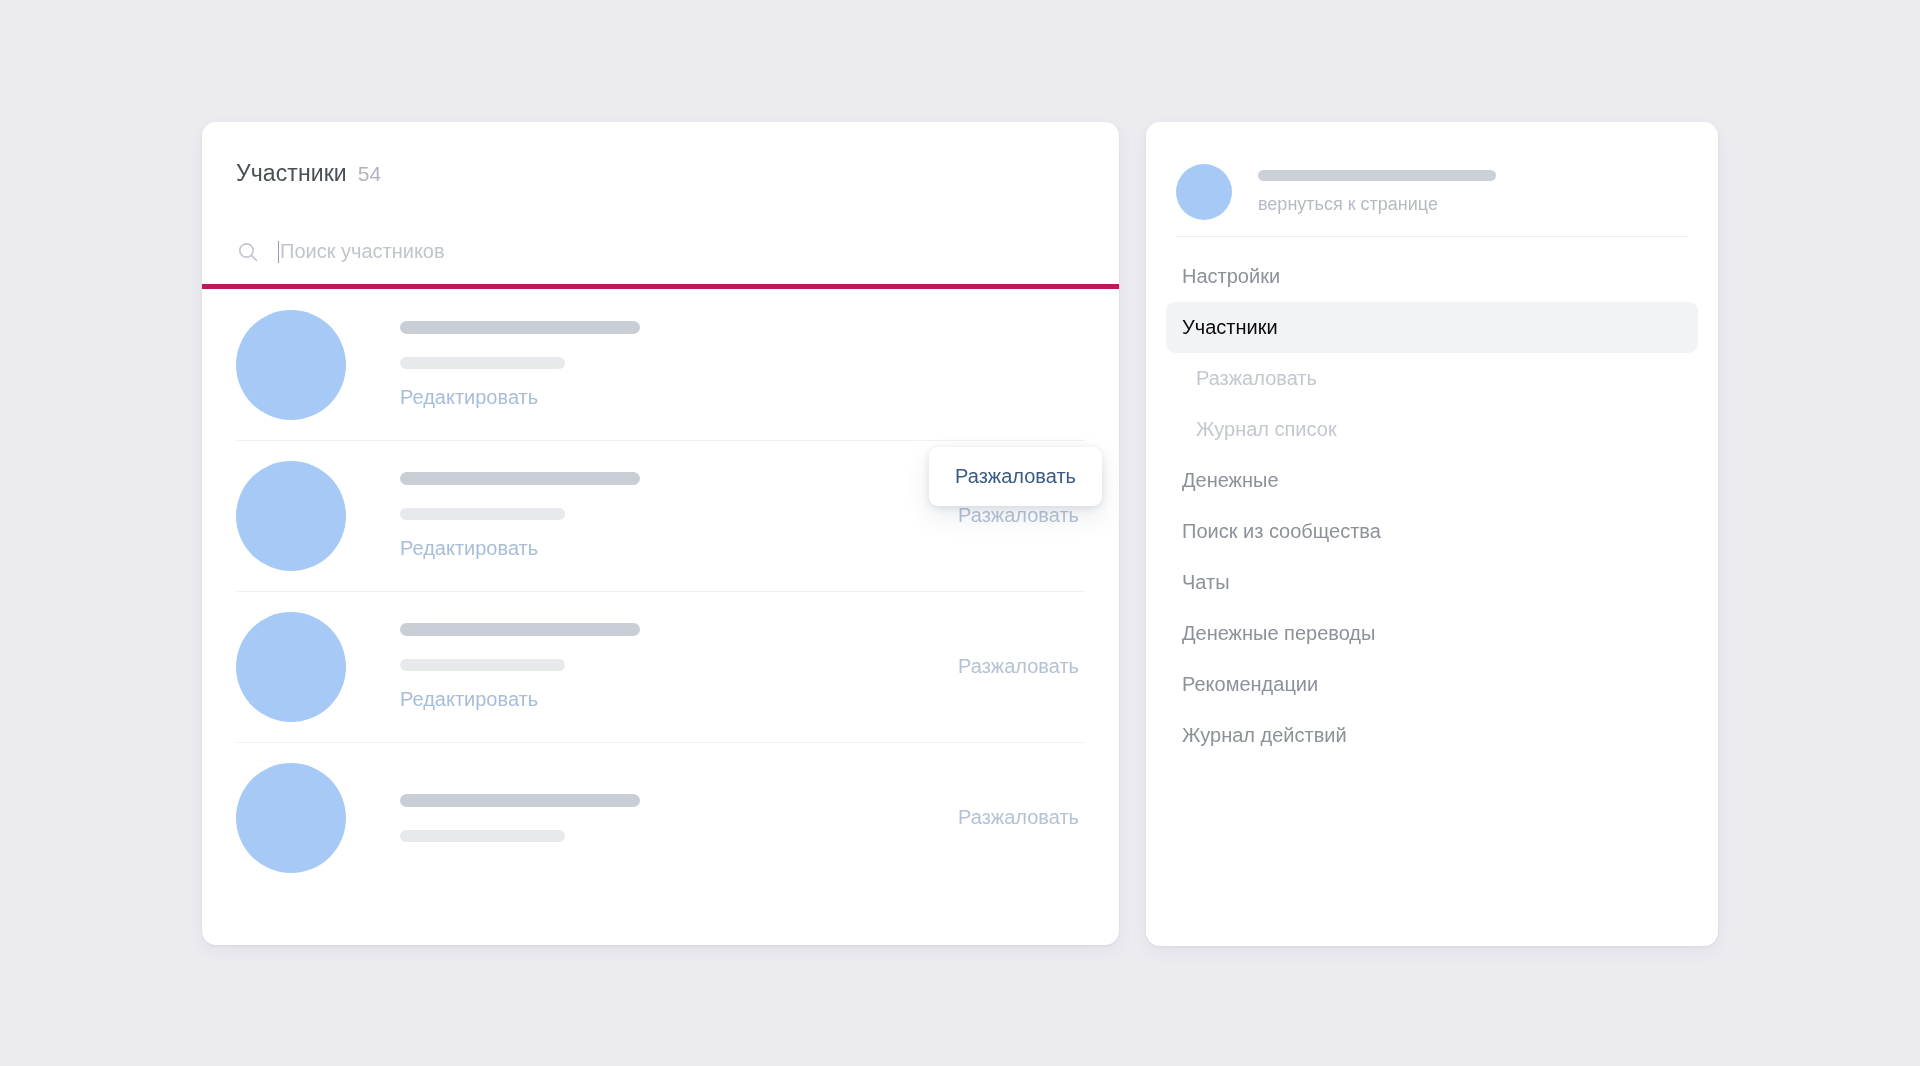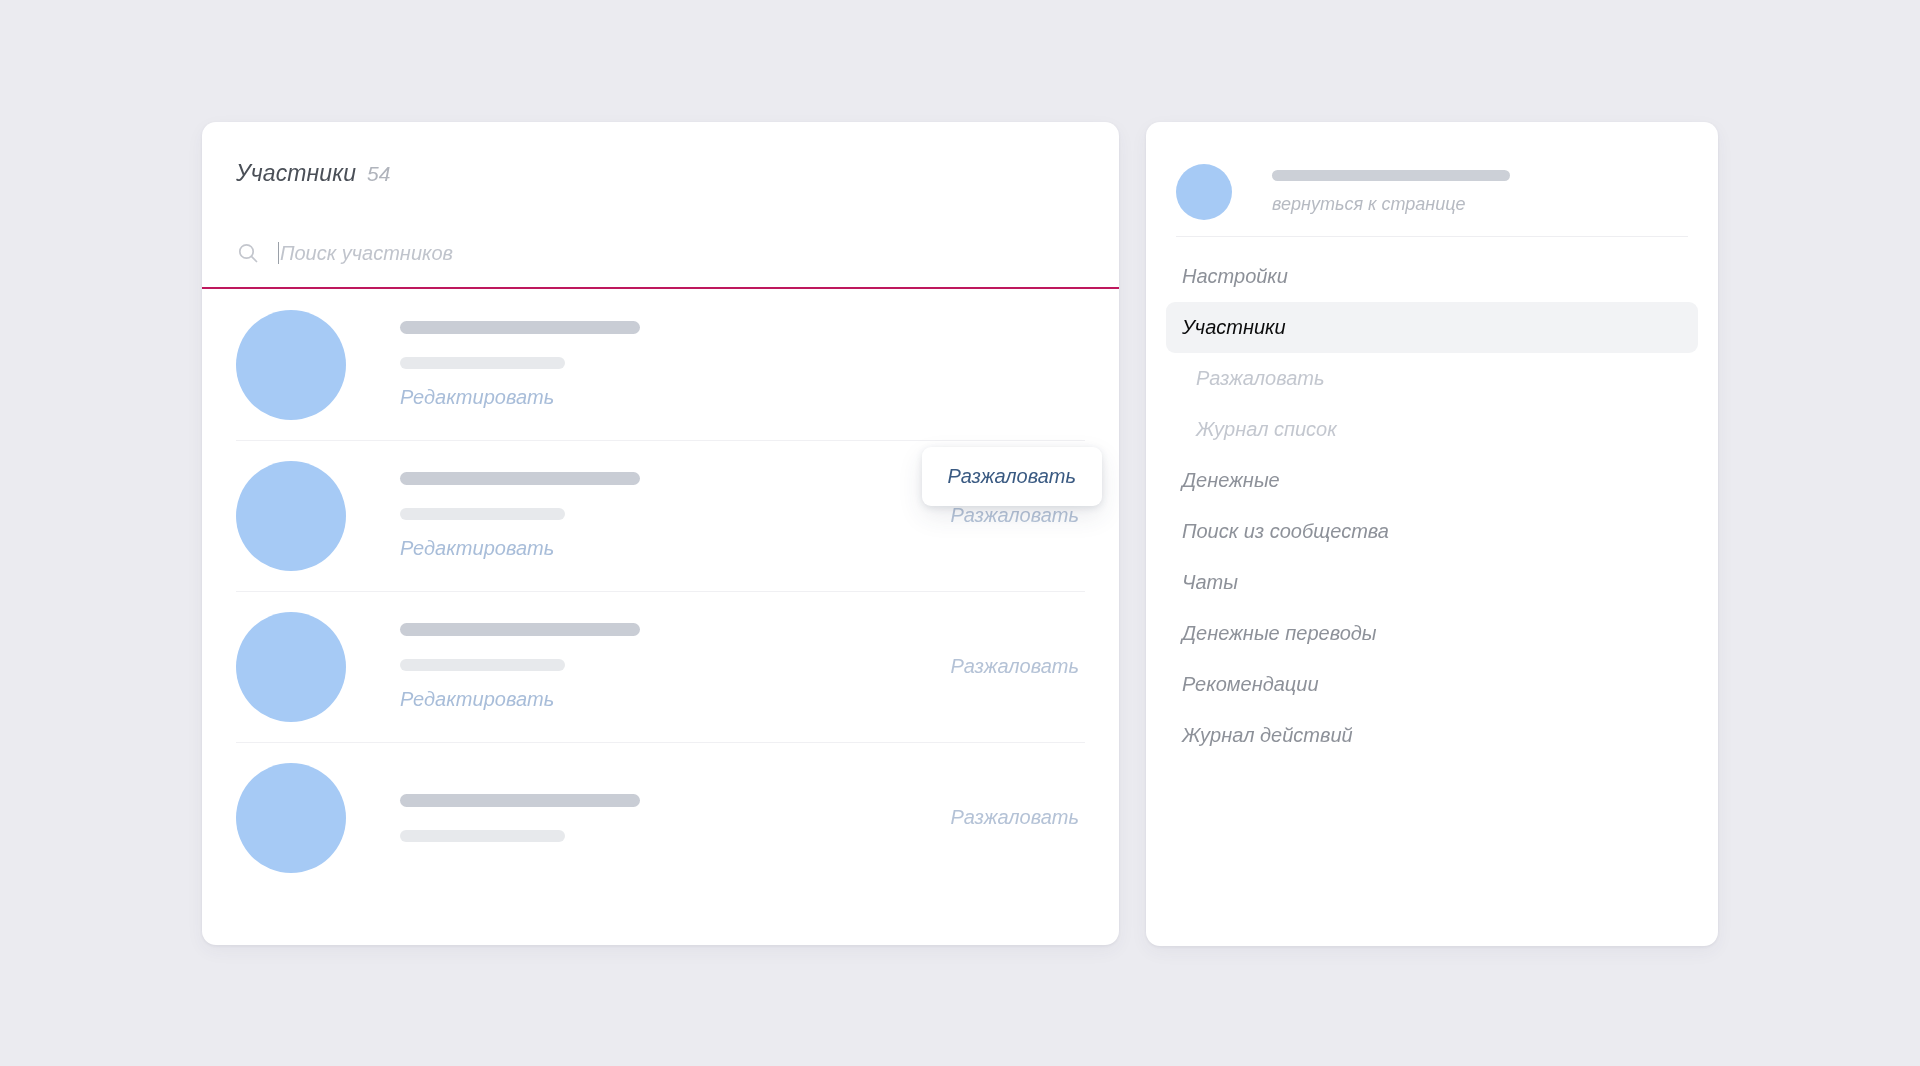--- a/index.html
+++ b/index.html
@@ -2,21 +2,21 @@
 <html><head>
 <meta charset="utf-8">
 <style>
   * { box-sizing: border-box; margin: 0; padding: 0; }
   html, body {
     width: 1920px; height: 1066px;
     background: #ebebf0;
     font-family: "Liberation Sans", "DejaVu Sans", sans-serif;
     overflow: hidden;
   }
-  .page { position: relative; width: 1920px; height: 1066px; font-style: italic; }
+  .page { position: relative; width: 1920px; height: 1066px; }
 
   
   .members-card {
     position: absolute;
     left: 202px; top: 122px;
     width: 917px; height: 823px;
     background: #ffffff;
     border-radius: 14px;
     box-shadow: 0 1px 3px rgba(60,60,90,.08), 0 6px 18px rgba(60,60,90,.05);
     overflow: hidden;
@@ -26,21 +26,21 @@
     display: flex; align-items: baseline; gap: 11px;
   }
   .members-title { font-size: 23px; color: #4a4f57; letter-spacing: .1px; }
   .members-count { font-size: 21px; color: #b0b4bc; }
 
   .search-row {
     height: 70px;
     margin-top: 32px;
     display: flex; align-items: center;
     padding: 0 34px;
-    border-bottom: 2px solid #be185d;
+    border-bottom: 5px solid #be185d;
   }
   .search-icon { width: 24px; height: 24px; flex: none; color: #c3c6cd; }
   .search-icon svg { display:block; }
   .search-box { position: relative; margin-left: 18px; display:flex; align-items:center; height: 30px;}
   .caret {
     width: 1px; height: 22px; background: #9aa0a8; display:inline-block;
     margin-right: 1px;
   }
   .search-placeholder { font-size: 20px; color: #c0c4cc; white-space: nowrap; }
 
@@ -91,21 +91,20 @@
     width: 572px; height: 824px;
     background: #ffffff;
     border-radius: 14px;
     box-shadow: 0 1px 3px rgba(60,60,90,.08), 0 6px 18px rgba(60,60,90,.05);
     overflow: hidden;
   }
   .nav-head {
     display: flex; align-items: center;
     padding: 30px 28px 0 30px;
     height: 110px;
-    gap: 14px;
   }
   .nav-avatar { width: 56px; height: 56px; border-radius: 50%; background: #a6caf5; flex:none; }
   .nav-head-text { margin-left: 26px; }
   .nav-bar-name { width: 238px; height: 11px; border-radius: 6px; background: #ccd0d7; }
   .nav-back { margin-top: 13px; font-size: 18px; color: #b6bac2; }
   .nav-divider { height: 1px; background: #eeeef1; margin: 4px 30px 0 30px; }
 
   .nav-list { padding: 14px 20px 0 20px; }
   .nav-item {
     height: 51px; display: flex; align-items: center;

